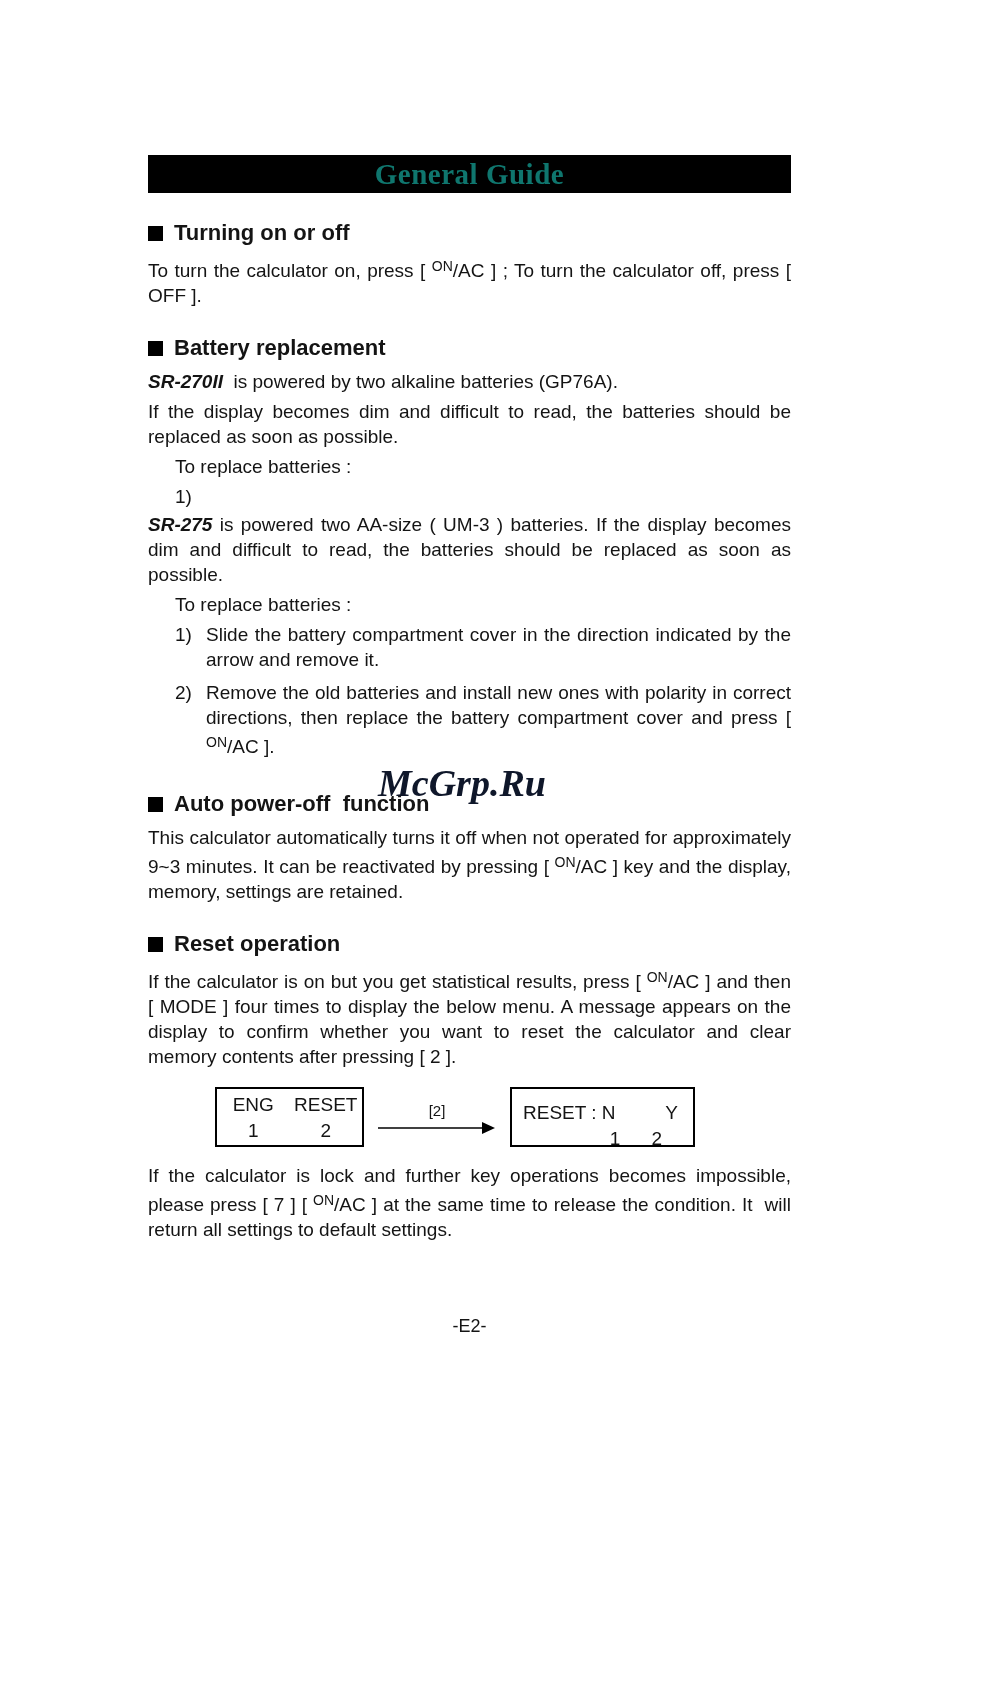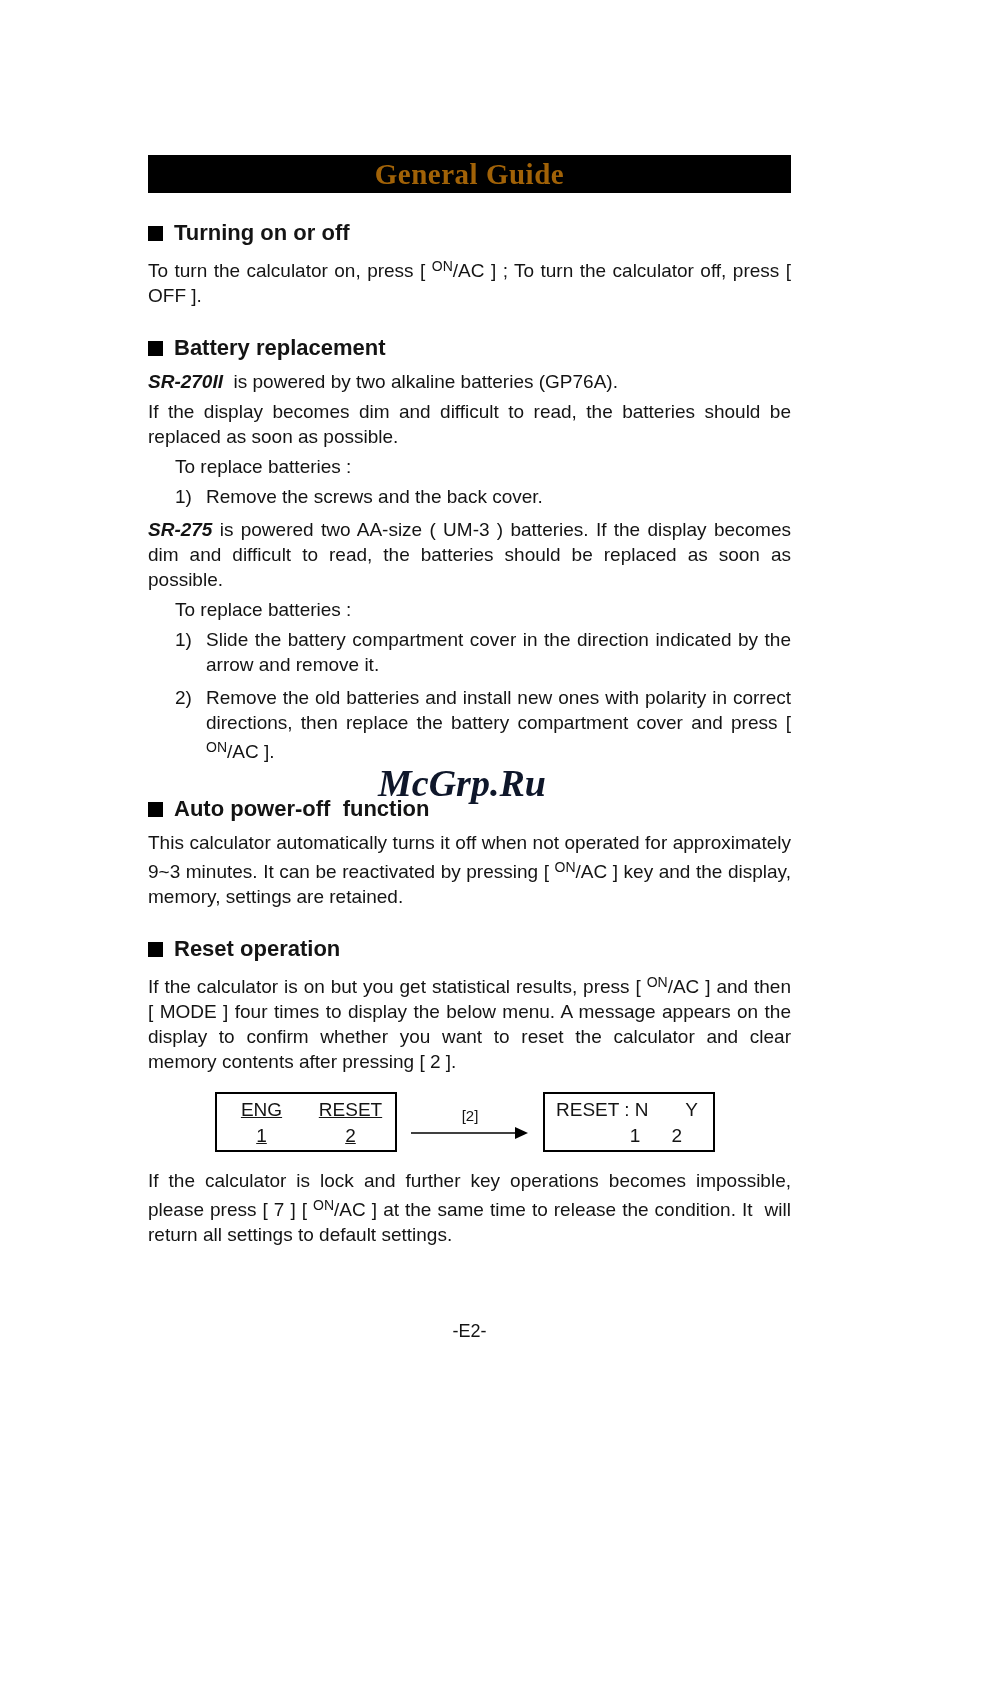--- a/index.html
+++ b/index.html
@@ -7,41 +7,41 @@
   body {
     width: 1000px; height: 1683px;
     background: #ffffff;
     font-family: "Liberation Sans", "DejaVu Sans", sans-serif;
     color: #141414;
     position: relative;
     overflow: hidden;
   }
   .content { position: absolute; left: 148px; top: 155px; width: 643px; }
   .titlebar {
-    background: #000000; color: #a16207;
+    background: #000000; color: #0f766e;
     height: 38px; line-height: 38px;
     text-align: center;
     font-family: "Liberation Serif", "DejaVu Serif", serif;
     font-weight: bold; font-size: 29px;
     margin-bottom: 18px;
     letter-spacing: 0.5px;
   }
   .h { font-size: 22px; font-weight: bold; margin: 27px 0 8px 0; display: flex; align-items: center; }
   .sq { width: 15px; height: 15px; background: #000; display: inline-block; margin-right: 11px; flex: none; }
   .para { font-size: 19px; line-height: 25px; text-align: justify; margin: 0 0 5px 0; }
   .indent { margin-left: 27px; text-align: left; }
   .li { display: flex; margin: 0 0 3px 0; }
   .li-num { flex: none; width: 31px; margin-left: 27px; font-size: 19px; line-height: 25px; }
   .li-text { flex: 1; }
   .seg-sup { font-size: 14px; vertical-align: 6px; }
   .seg-bi { font-weight: bold; font-style: italic; }
   .diagram { display: flex; margin: 18px 0 16px 67px; }
   .dbox { border: 2px solid #000; height: 60px; font-size: 19px; background: #fff; }
-  .leftbox { width: 182px; padding-top: 3px; text-decoration: underline; }
-  .rightbox { width: 172px; padding-top: 3px; }
+  .leftbox { width: 149px; padding-top: 3px; }
+  .rightbox { width: 185px; padding-top: 11px; }
   .drow { display: flex; line-height: 26px; }
   .leftbox .dcell { flex: 1; text-align: center; }
   .r1 { justify-content: space-between; padding: 0 15px 0 11px; }
   .r2 { justify-content: flex-end; gap: 31px; padding-right: 31px; }
   .darrow { width: 146px; display: flex; flex-direction: column; align-items: center; justify-content: center; padding-top: 4px; }
   .dlabel { font-size: 15px; line-height: 16px; margin-bottom: 1px; }
   .watermark {
     position: absolute; left: 230px; top: 606px;
     font-family: "Liberation Serif", "DejaVu Serif", serif;
     font-style: italic; font-weight: bold;
@@ -70,21 +70,20 @@
   <div>
     <div class="h">
       <span class="sq"></span>
       <span>Battery replacement</span>
     </div>
     <p class="para"><span class="seg-bi">SR-270II</span><span>&nbsp; is powered by two alkaline batteries (GP76A).</span></p>
     <p class="para"><span>If the display becomes dim and difficult to read, the batteries should be replaced as soon as possible.</span></p>
     <p class="para indent">To replace batteries :</p>
     <div class="li">
       <span class="li-num">1)</span>
-      <span class="li-text para"><span>Remove the screws and the back cover.</span></span>
     </div>
     <p class="para"><span class="seg-bi">SR-275</span><span> is powered two AA-size ( UM-3 ) batteries. If the display becomes dim and difficult to read, the batteries should be replaced as soon as possible.</span></p>
     <p class="para indent">To replace batteries :</p>
     <div class="li">
       <span class="li-num">1)</span>
       <span class="li-text para"><span>Slide the battery compartment cover in the direction indicated by the arrow and remove it.</span></span>
     </div>
     <div class="li">
       <span class="li-num">2)</span>
       <span class="li-text para"><span>Remove the old batteries and install new ones with polarity in correct directions, then replace the battery compartment cover and press [ </span><span class="seg-sup">ON</span><span>/AC ].</span></span>

